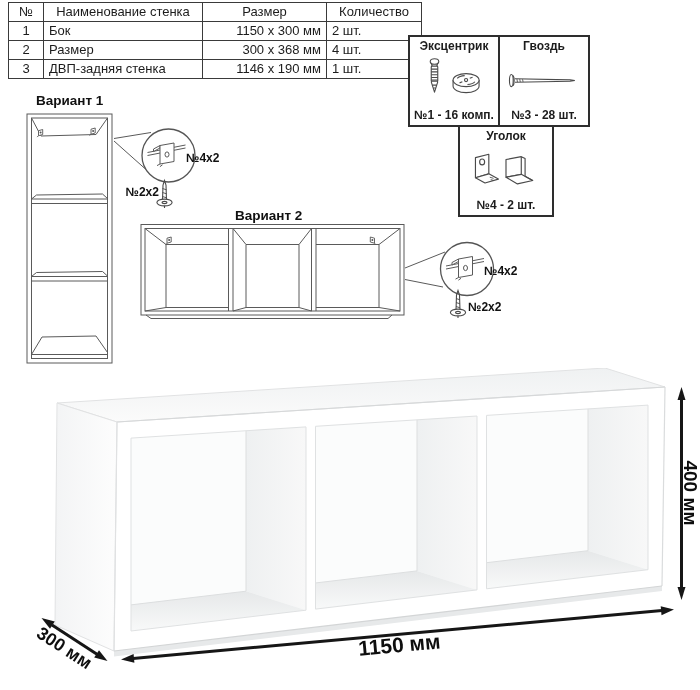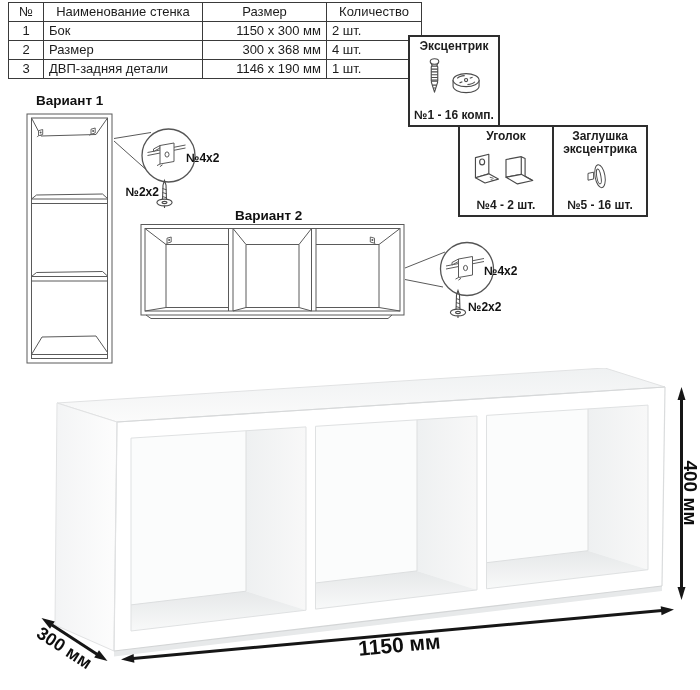--- a/index.html
+++ b/index.html
@@ -55,21 +55,21 @@
         <td class="col-qty">2 шт.</td>
       </tr>
       <tr>
         <td class="col-num">2</td>
         <td class="col-name">Размер</td>
         <td class="col-size">300 х 368 мм</td>
         <td class="col-qty">4 шт.</td>
       </tr>
       <tr>
         <td class="col-num">3</td>
-        <td class="col-name">ДВП-задняя детали</td>
+        <td class="col-name">ДВП-задняя стенка</td>
         <td class="col-size">1146 х 190 мм</td>
         <td class="col-qty">1 шт.</td>
       </tr>
     </tbody>
   </table>
 
   <div class="hwrow" style="left:408px;top:35px;">
     <div class="hwcell">
       <div class="hwtitle">Эксцентрик</div>
       <div class="hwsub"></div>
@@ -85,20 +85,35 @@
             <path d="M43,27 v6.5 M71,27 v6.5 M43,33.5 A14,7 0 0 0 71,33.5" fill="none"></path>
             <ellipse cx="57" cy="27" rx="14" ry="7"></ellipse>
             <path d="M47.5,25.2 a10,5 0 0 1 8,-3 M66.5,28.8 a10,5 0 0 1 -8,3" fill="none"></path>
             <circle cx="57" cy="27" r="1.7"></circle>
             <path d="M50,30 l3,-1.1 M64,24 l-3,1.1" fill="none"></path>
           </g>
         </svg>
       </div>
       <div class="hwcount">№1 - 16 комп.</div>
     </div>
+    <div class="hwcell">
+      <div class="hwtitle">Гвоздь</div>
+      <div class="hwsub"></div>
+      <div class="hwicon">
+        <svg width="84" height="28" viewBox="0 0 88 30">
+          <g stroke="#4a4a4a" stroke-width="1.2" fill="#fff">
+            <ellipse cx="9" cy="14.5" rx="2" ry="6.5"></ellipse>
+            <path d="M11,9 a2.2,6.5 0 0 1 0,11" fill="none"></path>
+            <path d="M12.9,12.6 L72,13.8 L77,14.5 L72,15.2 L12.9,16.4" fill="#fff"></path>
+            <path d="M15,12.9 l0.6,3.3 M18,13 l0.6,3.1 M21,13.1 l0.6,2.9" stroke-width="0.9" fill="none"></path>
+          </g>
+        </svg>
+      </div>
+      <div class="hwcount">№3 - 28 шт.</div>
+    </div>
   </div>
 
   <div class="hwrow hwrow2" style="left:458px;top:125px;border-radius:26px;">
     <div class="hwcell">
       <div class="hwtitle">Уголок</div>
       <div class="hwsub"></div>
       <div class="hwicon">
         <svg width="84" height="44" viewBox="0 0 88 46">
           <g stroke="#4a4a4a" stroke-width="1.2" fill="#fff" stroke-linejoin="round">
             <path d="M12,9 L26,5.5 L26,26 L12,30 Z"></path>
@@ -106,36 +121,20 @@
             <path d="M12,30 L26,26 L36,31.5 L22,35.5 Z"></path>
             <path d="M27,29.5 l4,1.2 M28,32 l3.2,1" stroke-width="0.9" fill="none"></path>
             <path d="M44,11 L60,8 L60,26.5 L44,29.5 Z"></path>
             <path d="M44,29.5 L60,26.5 L72,33 L56,36.5 Z"></path>
             <path d="M60,8 L64,10 L64,28.6 L72,33" fill="none"></path>
           </g>
         </svg>
       </div>
       <div class="hwcount">№4 - 2 шт.</div>
     </div>
-    <div class="hwcell">
-      <div class="hwtitle">Заглушка</div>
-      <div class="hwsub">эксцентрика</div>
-      <div class="hwicon">
-        <svg width="56" height="40" viewBox="0 0 56 50">
-          <g stroke="#4a4a4a" stroke-width="1.2" fill="#fff">
-            <path d="M13,20.5 L20,19 L20,27.5 L13,29 Z" stroke-linejoin="round"></path>
-            <g transform="rotate(-10 28 24)">
-              <ellipse cx="28" cy="24" rx="6.2" ry="14.5"></ellipse>
-              <ellipse cx="26.5" cy="24" rx="2.6" ry="9.5"></ellipse>
-            </g>
-          </g>
-        </svg>
-      </div>
-      <div class="hwcount">№5 - 16 шт.</div>
-    </div>
   </div>
 
   <svg class="layer" style="top:85px;" width="700" height="285" viewBox="0 85 700 285">
     <defs>
       <g id="clipmark">
         <path d="M0,1.2 L4.2,0 L4.2,5 L0,6.2 Z" stroke="#555" stroke-width="0.9" fill="#fff"></path>
         <circle cx="2.1" cy="3.1" r="1" fill="#555"></circle>
         <path d="M0,6.2 l-1.4,1.4" stroke="#555" stroke-width="0.9" fill="none"></path>
       </g>
       <g id="cscrew" stroke="#4a4a4a" stroke-width="1.1" fill="#fff">

